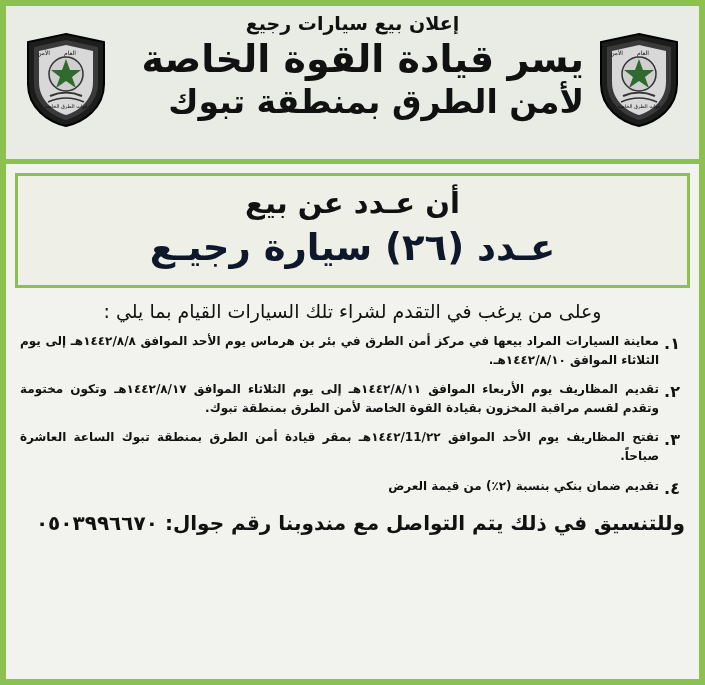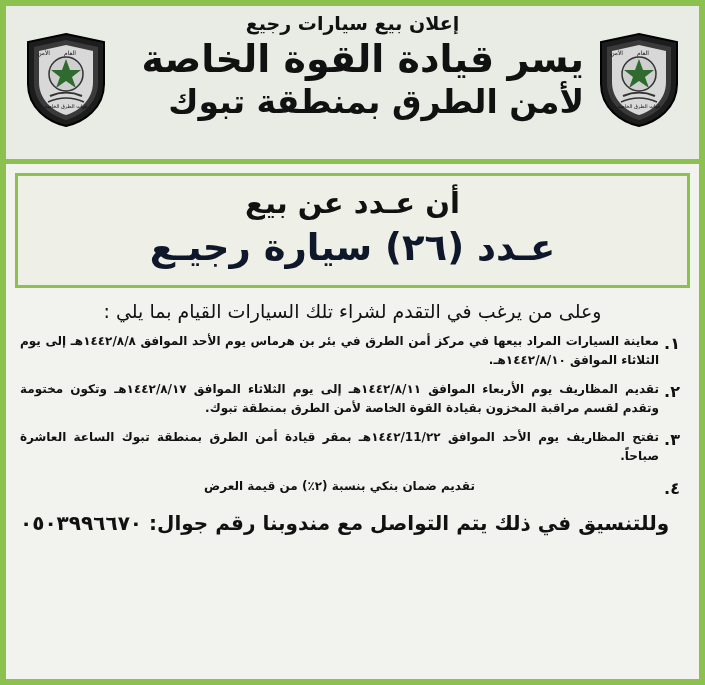--- a/index.html
+++ b/index.html
@@ -122,24 +122,24 @@
     padding-top: 2px;
   }
   .itxt {
     flex: 1 1 auto;
     font-size: 12px;
     line-height: 1.55;
     font-weight: bold;
     color: #111;
     text-align: justify;
   }
-  li.center-item .itxt { text-align: center; }
+  li.center-item .itxt { text-align: right; }
 
   .footer {
-    text-align: left;
+    text-align: right;
     font-size: 20px;
     font-weight: bold;
     color: #111;
     padding: 2px 0 6px 0;
   }
 </style>
 </head>
 <body>
 
 <div class="page">

